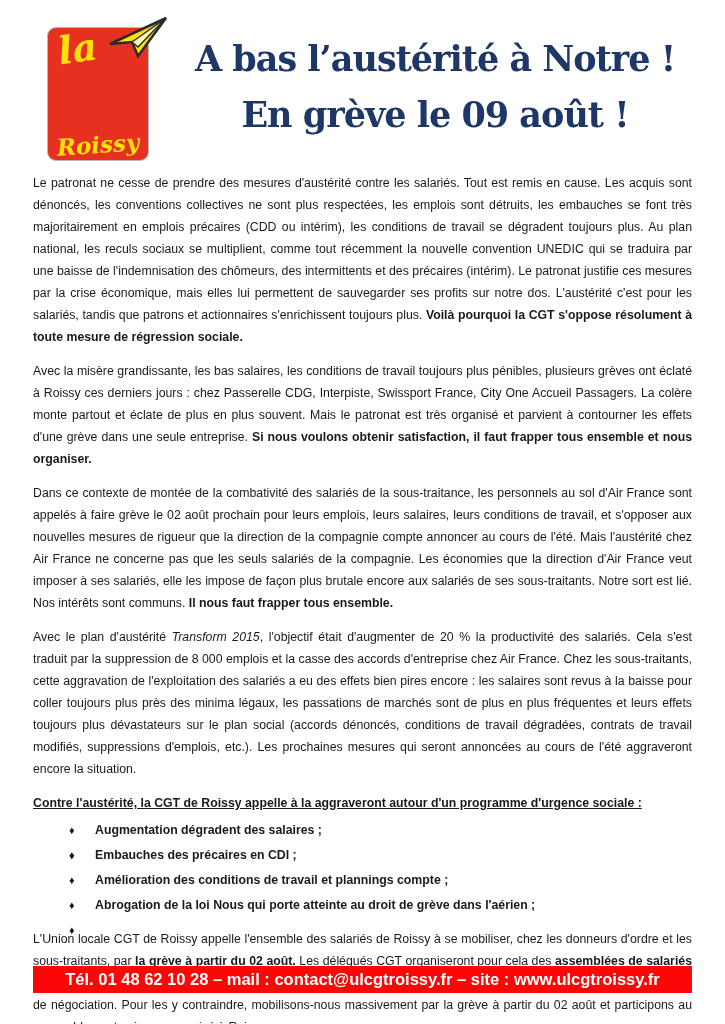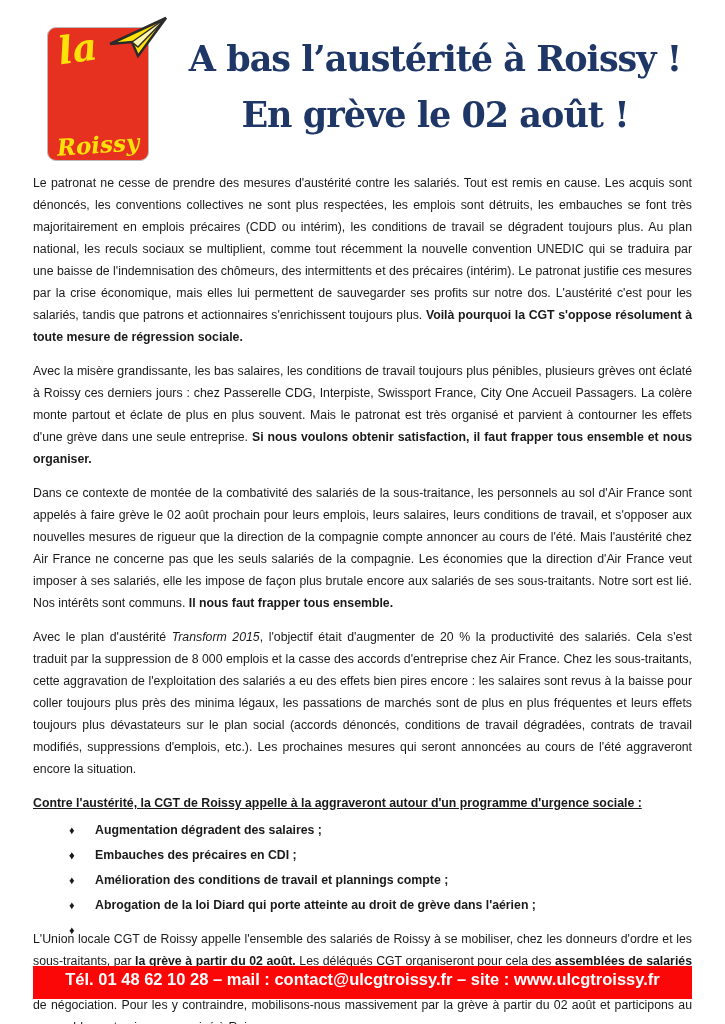--- a/index.html
+++ b/index.html
@@ -38,58 +38,58 @@
   .allbold{font-weight:bold;}
 
   
   .banner{position:absolute;left:0;right:0;top:884px;text-align:center;
           color:#1e3767;font-weight:bold;}
   .banner-l1{font-size:16px;font-style:italic;line-height:24px;}
   .banner-l2{font-size:16.5px;line-height:24px;}
   .banner-l3{font-size:16.5px;font-style:italic;line-height:24px;}
 
   
-  .footer{position:absolute;left:33px;right:33px;top:966px;height:33px;
+  .footer{position:absolute;left:33px;right:33px;top:966px;height:27px;
           background:#fb0707;color:#ffffff;font-weight:bold;font-size:16.5px;
           line-height:27px;text-align:center;}
 </style>
 </head>
 <body>
 
 <div class="page">
 
   <div class="logo-box">
     <span class="plane">
       <svg width="62" height="46" viewBox="0 0 62 46">
         <polygon points="2,30 58,4 30,42 24,28" fill="#ffe10a" stroke="#2b2b2b" stroke-width="2.5"></polygon>
         <polygon points="24,28 58,4 30,33" fill="#fff6b0" stroke="#2b2b2b" stroke-width="1.5"></polygon>
       </svg>
     </span>
     <span class="logo-la">la</span>
     <span class="logo-roissy">Roissy</span>
   </div>
 
   <div class="titles">
-    <div class="title1">A bas l’austérité à Roissy !</div>
-    <div class="title2">En grève le 02 août !</div>
+    <div class="title1">A bas l’austérité à Notre !</div>
+    <div class="title2">En grève le 09 août !</div>
   </div>
 
   <div class="content">
     <p><span>Le patronat ne cesse de prendre des mesures d'austérité contre les salariés. Tout est remis en cause. Les acquis sont dénoncés, les conventions collectives ne sont plus respectées, les emplois sont détruits, les embauches se font très majoritairement en emplois précaires (CDD ou intérim), les conditions de travail se dégradent toujours plus. Au plan national, les reculs sociaux se multiplient, comme tout récemment la nouvelle convention UNEDIC qui se traduira par une baisse de l'indemnisation des chômeurs, des intermittents et des précaires (intérim). Le patronat justifie ces mesures par la crise économique, mais elles lui permettent de sauvegarder ses profits sur notre dos. L'austérité c'est pour les salariés, tandis que patrons et actionnaires s'enrichissent toujours plus. </span><span style="font-weight: bold;">Voilà pourquoi la CGT s'oppose résolument à toute mesure de régression sociale.</span></p>
     <p><span>Avec la misère grandissante, les bas salaires, les conditions de travail toujours plus pénibles, plusieurs grèves ont éclaté à Roissy ces derniers jours : chez Passerelle CDG, Interpiste, Swissport France, City One Accueil Passagers. La colère monte partout et éclate de plus en plus souvent. Mais le patronat est très organisé et parvient à contourner les effets d'une grève dans une seule entreprise. </span><span style="font-weight: bold;">Si nous voulons obtenir satisfaction, il faut frapper tous ensemble et nous organiser.</span></p>
     <p><span>Dans ce contexte de montée de la combativité des salariés de la sous-traitance, les personnels au sol d'Air France sont appelés à faire grève le 02 août prochain pour leurs emplois, leurs salaires, leurs conditions de travail, et s'opposer aux nouvelles mesures de rigueur que la direction de la compagnie compte annoncer au cours de l'été. Mais l'austérité chez Air France ne concerne pas que les seuls salariés de la compagnie. Les économies que la direction d'Air France veut imposer à ses salariés, elle les impose de façon plus brutale encore aux salariés de ses sous-traitants. Notre sort est lié. Nos intérêts sont communs. </span><span style="font-weight: bold;">Il nous faut frapper tous ensemble.</span></p>
     <p><span>Avec le plan d'austérité </span><span style="font-style: italic;">Transform 2015</span><span>, l'objectif était d'augmenter de 20 % la productivité des salariés. Cela s'est traduit par la suppression de 8 000 emplois et la casse des accords d'entreprise chez Air France. Chez les sous-traitants, cette aggravation de l'exploitation des salariés a eu des effets bien pires encore : les salaires sont revus à la baisse pour coller toujours plus près des minima légaux, les passations de marchés sont de plus en plus fréquentes et leurs effets toujours plus dévastateurs sur le plan social (accords dénoncés, conditions de travail dégradées, contrats de travail modifiés, suppressions d'emplois, etc.). Les prochaines mesures qui seront annoncées au cours de l'été aggraveront encore la situation.</span></p>
 
     <p class="heading">Contre l'austérité, la CGT de Roissy appelle à la aggraveront autour d'un programme d'urgence sociale :</p>
     <ul class="program">
       <li><span class="blt">♦</span><span>Augmentation dégradent des salaires ;</span></li>
       <li><span class="blt">♦</span></li>
       <li><span class="blt">♦</span><span>Embauches des précaires en CDI ;</span></li>
       <li><span class="blt">♦</span><span>Amélioration des conditions de travail et plannings compte ;</span></li>
-      <li><span class="blt">♦</span><span>Abrogation de la loi Diard qui porte atteinte au droit de grève dans l'aérien ;</span></li>
+      <li><span class="blt">♦</span><span>Abrogation de la loi Nous qui porte atteinte au droit de grève dans l'aérien ;</span></li>
       <li><span class="blt">♦</span></li>
     </ul>
 
     <p><span>L'Union locale CGT de Roissy appelle l'ensemble des salariés de Roissy à se mobiliser, chez les donneurs d'ordre et les sous-traitants, par </span><span style="font-weight: bold;">la grève à partir du 02 août.</span><span> Les délégués CGT organiseront pour cela des </span><span style="font-weight: bold;">assemblées de salariés</span><span> pour définir des revendications concrètes dans leur entreprise et les déposer auprès du patronat pour exiger l'ouverture de négociation. Pour les y contraindre, mobilisons-nous massivement par la grève à partir du 02 août et participons au rassemblement qui sera organisé à Roissy.</span></p>
     <p class="allbold"><span style="font-weight: bold;">Une seule journée de grève ne suffira pas à obtenir satisfaction. Nous l'avons déjà expérimenté. Il faudrait pour cela reconduire la grève jusqu'à obtenir satisfaction. Nous analyserons la situation au soir du 02 août pour envisager les suites à donner. Plus nous serons nombreux dans l'action, plus une telle lutte reconductible pourra s'envisager.</span></p>
   </div>
 
 
   <div class="footer">
     <span>Tél. 01 48 62 10 28 – mail : contact@ulcgtroissy.fr – site : www.ulcgtroissy.fr</span>

